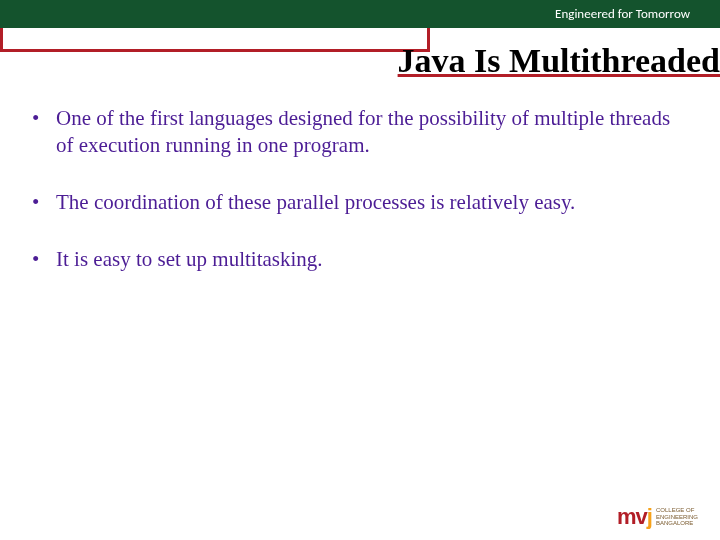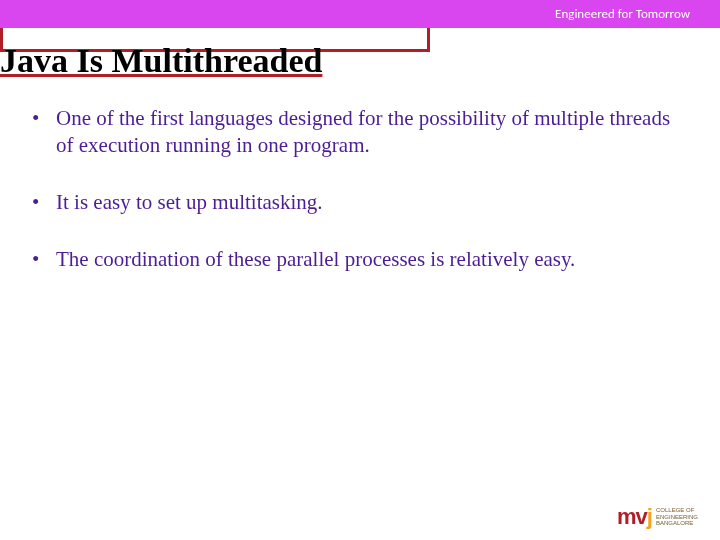--- a/index.html
+++ b/index.html
@@ -7,21 +7,21 @@
       width: 720px;
       height: 540px;
       background: #ffffff;
       font-family: Georgia, 'Times New Roman', serif;
       position: relative;
       overflow: hidden;
     }
     .top-bar {
       width: 100%;
       height: 28px;
-      background: #d946ef;
+      background: #14532d;
       position: relative;
     }
     .tagline {
       position: absolute;
       right: 30px;
       top: 6px;
       color: #ffffff;
       font-family: Calibri, Arial, sans-serif;
       font-size: 13px;
     }
@@ -35,21 +35,21 @@
       border-right: 3px solid #b21e27;
       border-bottom: 3px solid #b21e27;
       border-top: none;
       background: #ffffff;
     }
     .slide-title {
       position: absolute;
       top: 42px;
       left: 0;
       width: 100%;
-      text-align: left;
+      text-align: right;
       font-family: 'Times New Roman', Georgia, serif;
       font-size: 34px;
       font-weight: bold;
       color: #000000;
       text-decoration: underline;
       text-decoration-color: #b21e27;
     }
     .content {
       position: absolute;
       top: 105px;
@@ -107,22 +107,22 @@
 <div class="top-bar">
   <span class="tagline">Engineered for Tomorrow</span>
 </div>
 <div class="under-tab"></div>
 
 <h1 class="slide-title">Java Is Multithreaded</h1>
 
 <div class="content">
   <ul>
     <li>One of the first languages designed for the possibility of multiple threads of execution running in one program.</li>
+    <li>The coordination of these parallel processes is relatively easy.</li>
     <li>It is easy to set up multitasking.</li>
-    <li>The coordination of these parallel processes is relatively easy.</li>
   </ul>
 </div>
 
 <div class="footer-logo">
   <span class="logo-mark"><span>m</span><span>v</span><span class="j">j</span></span>
   <div class="logo-text">
     <div>COLLEGE OF</div>
     <div>ENGINEERING</div>
     <div>BANGALORE</div>
   </div>

